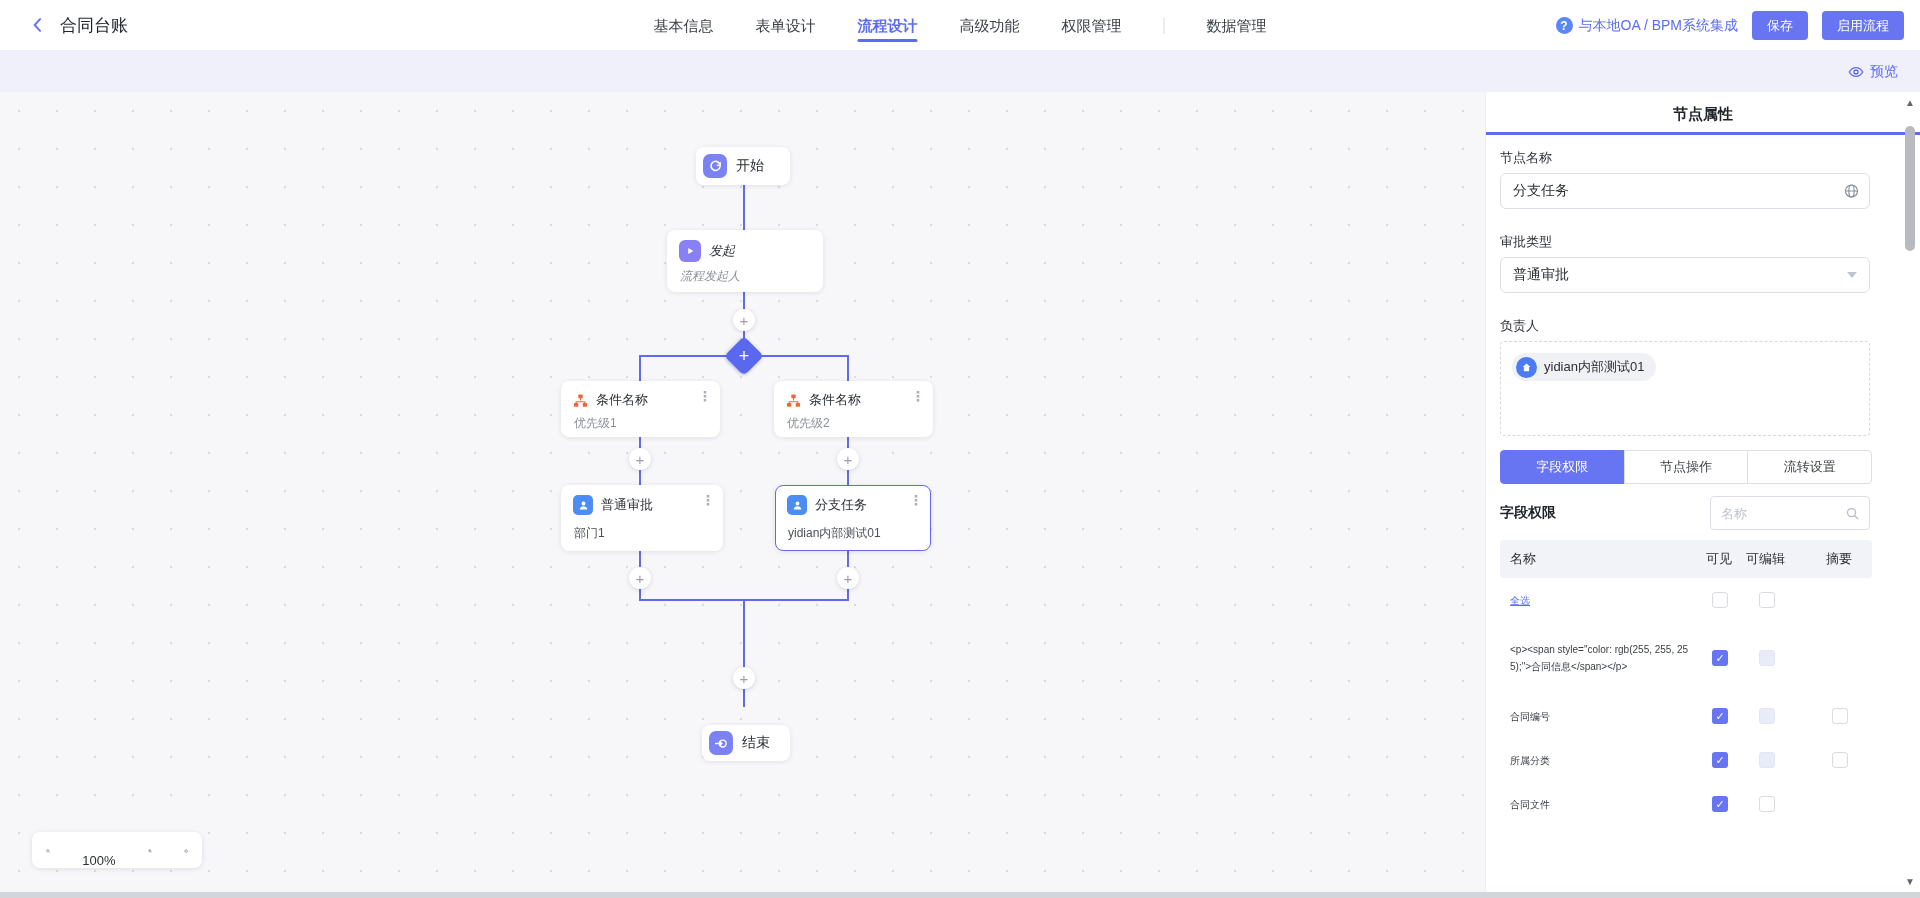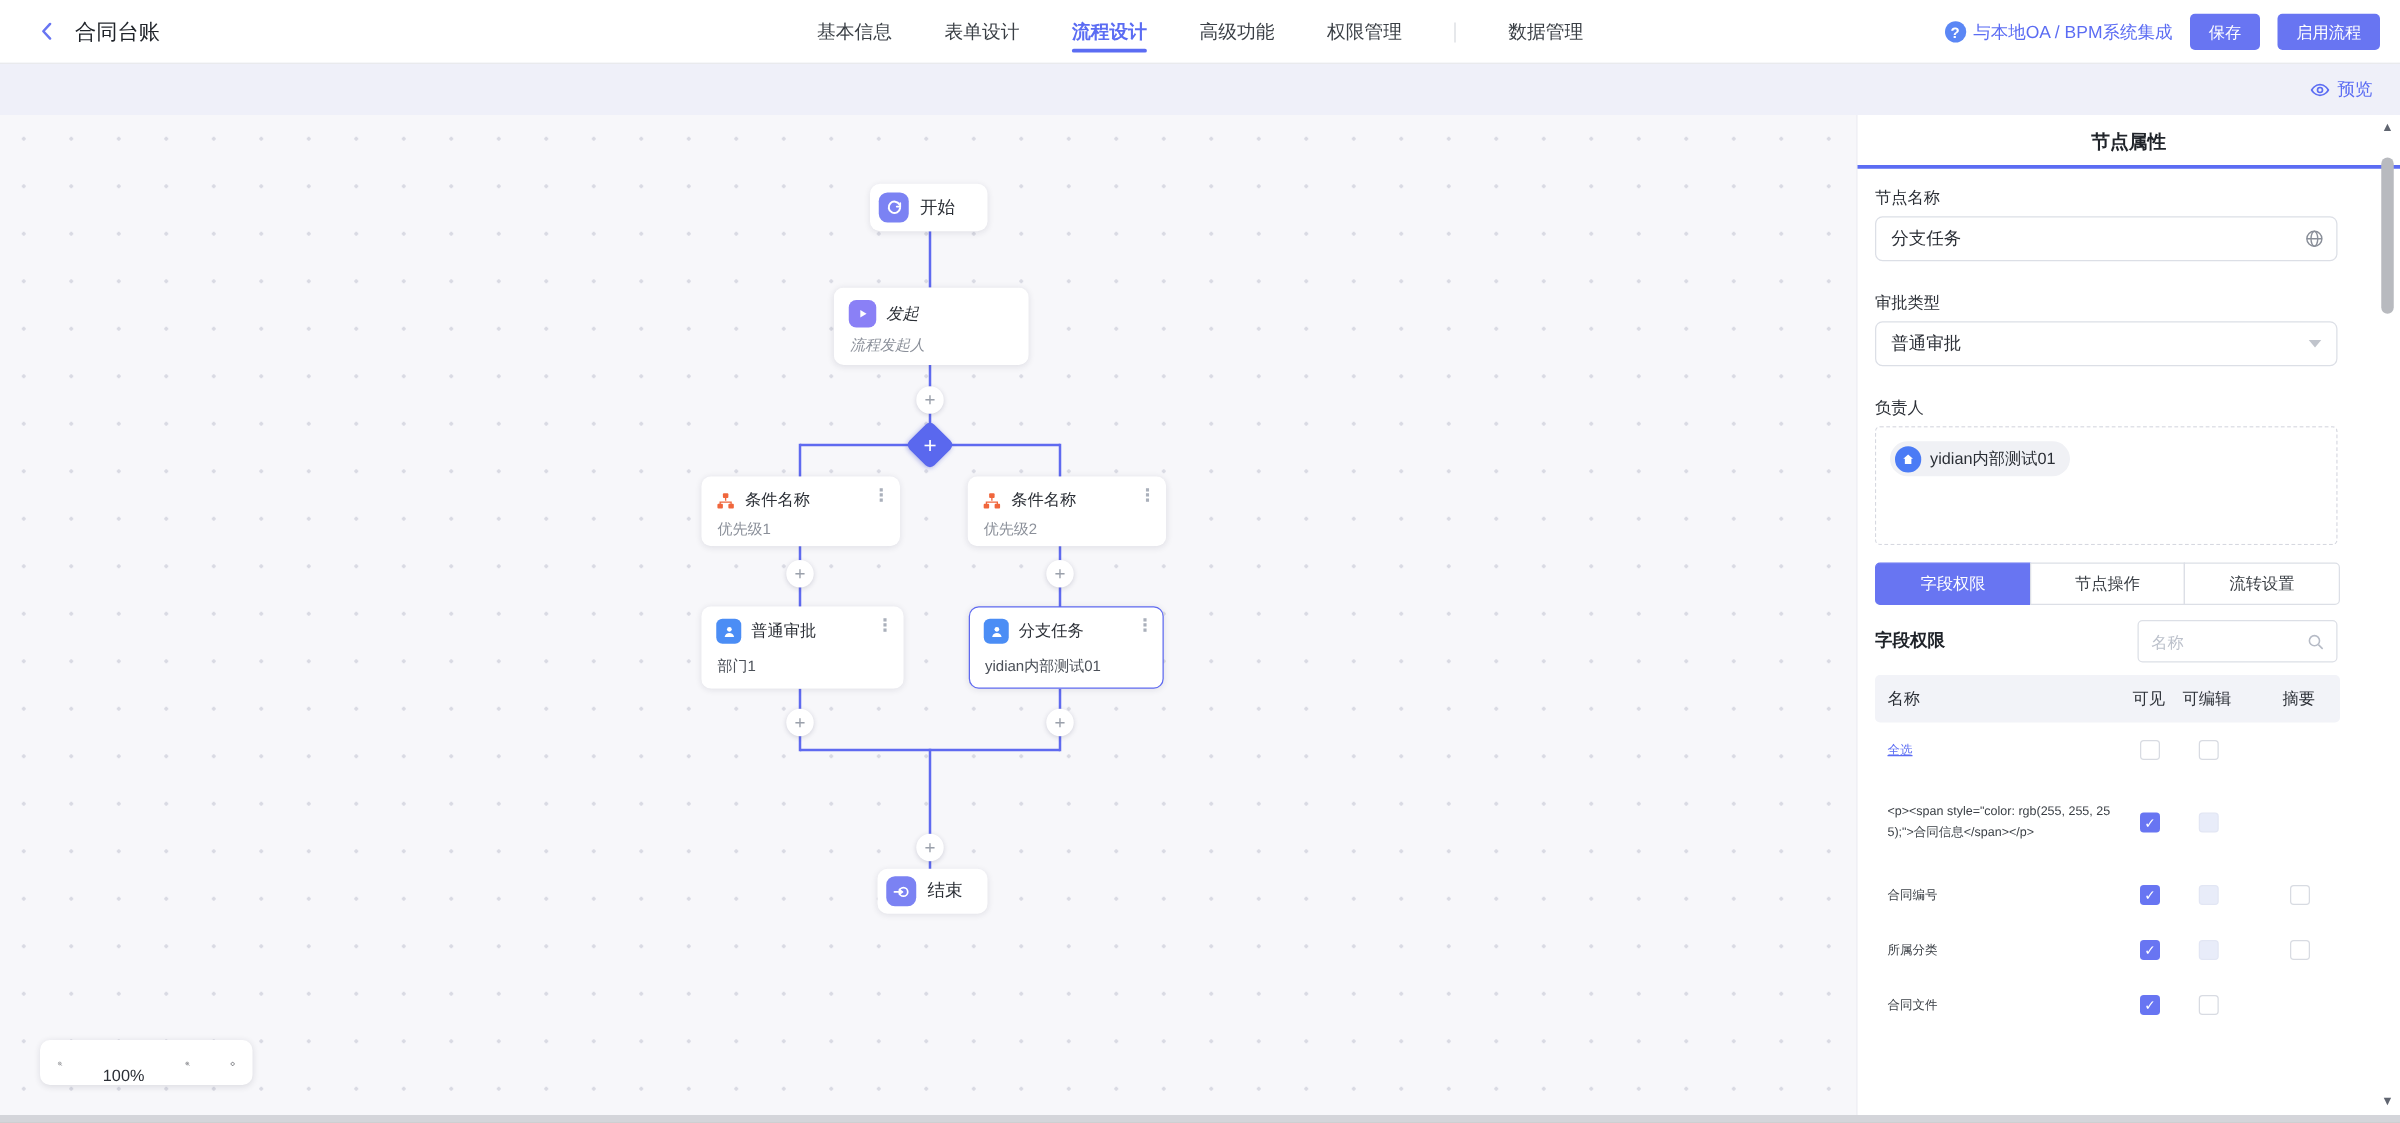--- a/index.html
+++ b/index.html
@@ -274,21 +274,21 @@
               <circle cx="12" cy="8.3" r="3.5" fill="#fff"></circle>
               <path d="M5 19.5c.7-4 3.4-6 7-6s6.3 2 7 6z" fill="#fff"></path>
             </svg>
         </span>
         <span class="ctitle">分支任务</span>
       </div>
       <span class="kebab">⋮</span>
       <div class="csub dark" style="padding-top:10px;">yidian内部测试01</div>
     </div>
 
-    <div class="node-pill" style="left:702px;top:603px;width:88px;height:36px;">
+    <div class="node-pill" style="left:702px;top:633px;width:88px;height:36px;">
       <span class="icon-sq" style="width:24px;height:24px;background:#7b82f3;border-radius:7px;">
         <svg width="15" height="15" viewBox="0 0 24 24" fill="none" stroke="#fff" stroke-width="2.2" stroke-linecap="round">
             <circle cx="14" cy="12" r="5.5"></circle>
             <path d="M2.5 12H12"></path>
             <polyline points="9,9 12.5,12 9,15"></polyline>
           </svg>
       </span>
       <span class="nlabel">结束</span>
     </div>
 

